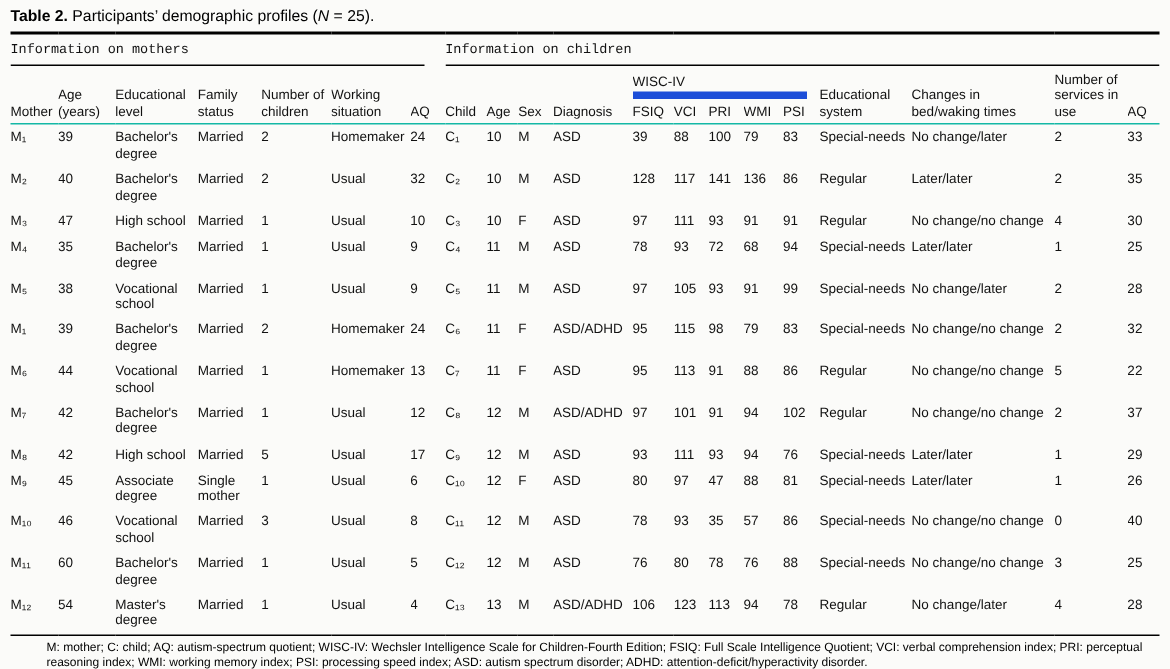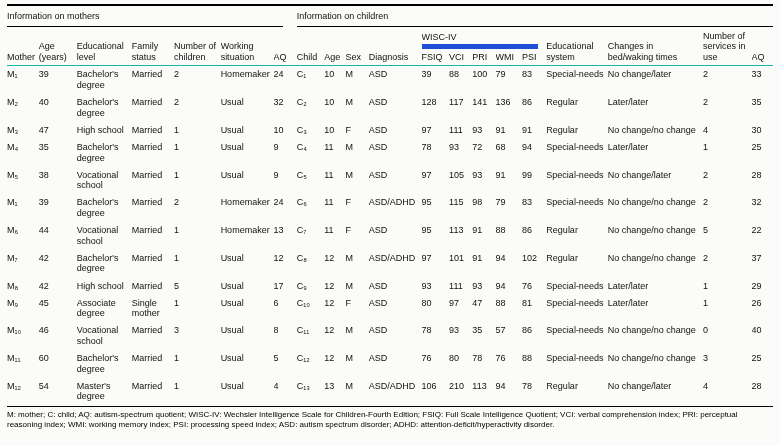--- a/index.html
+++ b/index.html
@@ -25,42 +25,43 @@
   th, td {
     font-size: 9px;
     font-weight: normal;
     text-align: left;
     line-height: 1.18;
     padding: 2px 3px 2px 0;
     overflow: hidden;
   }
   th { vertical-align: bottom; }
   td { vertical-align: top; padding-top: 3px; padding-bottom: 3.5px; }
-  th.group-cell { padding-top: 4px; padding-right: 0; vertical-align: top; }
+  th.group-cell { padding-top: 4px; padding-right: 0; vertical-align: top; font-family: Liberation Mono, monospace; }
   .group-inner {
     border-bottom: 1px solid #000;
     padding: 1px 0 4px 0;
     margin-right: 14px;
   }
   th.group-cell.last .group-inner { margin-right: 0; }
   th.wisc-cell { padding: 3px 0 0 0; vertical-align: top; }
   .wisc-inner {
     border-bottom: 5px solid #1d4ed8;
     padding: 0 0 2px 0;
     margin-right: 8px;
   }
   th.colhead { border-bottom: 1px solid #14b8a6; padding-bottom: 3px; }
   .footnotes { padding-top: 3px; }
-  .footnote { font-size: 8px; line-height: 1.3; color: #000; }
+  .footnote { font-size: 8px; line-height: 1.3; color: #000; margin-left: 24px; }
 </style>
 </head>
 <body>
 
 <div class="paper">
 
+  <p class="title"><span class="b">Table 2.</span><span> Participants’ demographic profiles (</span><span class="i">N</span><span> = 25).</span></p>
 
   <table>
     <colgroup>
       <col style="width:30px">
         <col style="width:36px">
         <col style="width:52px">
         <col style="width:40px">
       <col style="width:44px">
         <col style="width:50px">
         <col style="width:22px">
@@ -386,21 +387,21 @@
           <td>Master's degree</td>
           <td>Married</td>
           <td>1</td>
           <td>Usual</td>
           <td>4</td>
           <td>C₁₃</td>
           <td>13</td>
           <td>M</td>
           <td>ASD/ADHD</td>
           <td>106</td>
-          <td>210</td>
+          <td>123</td>
           <td>113</td>
           <td>94</td>
           <td>78</td>
           <td>Regular</td>
           <td>No change/later</td>
           <td>4</td>
           <td>28</td>
         </tr>
       </tbody>
   </table>

